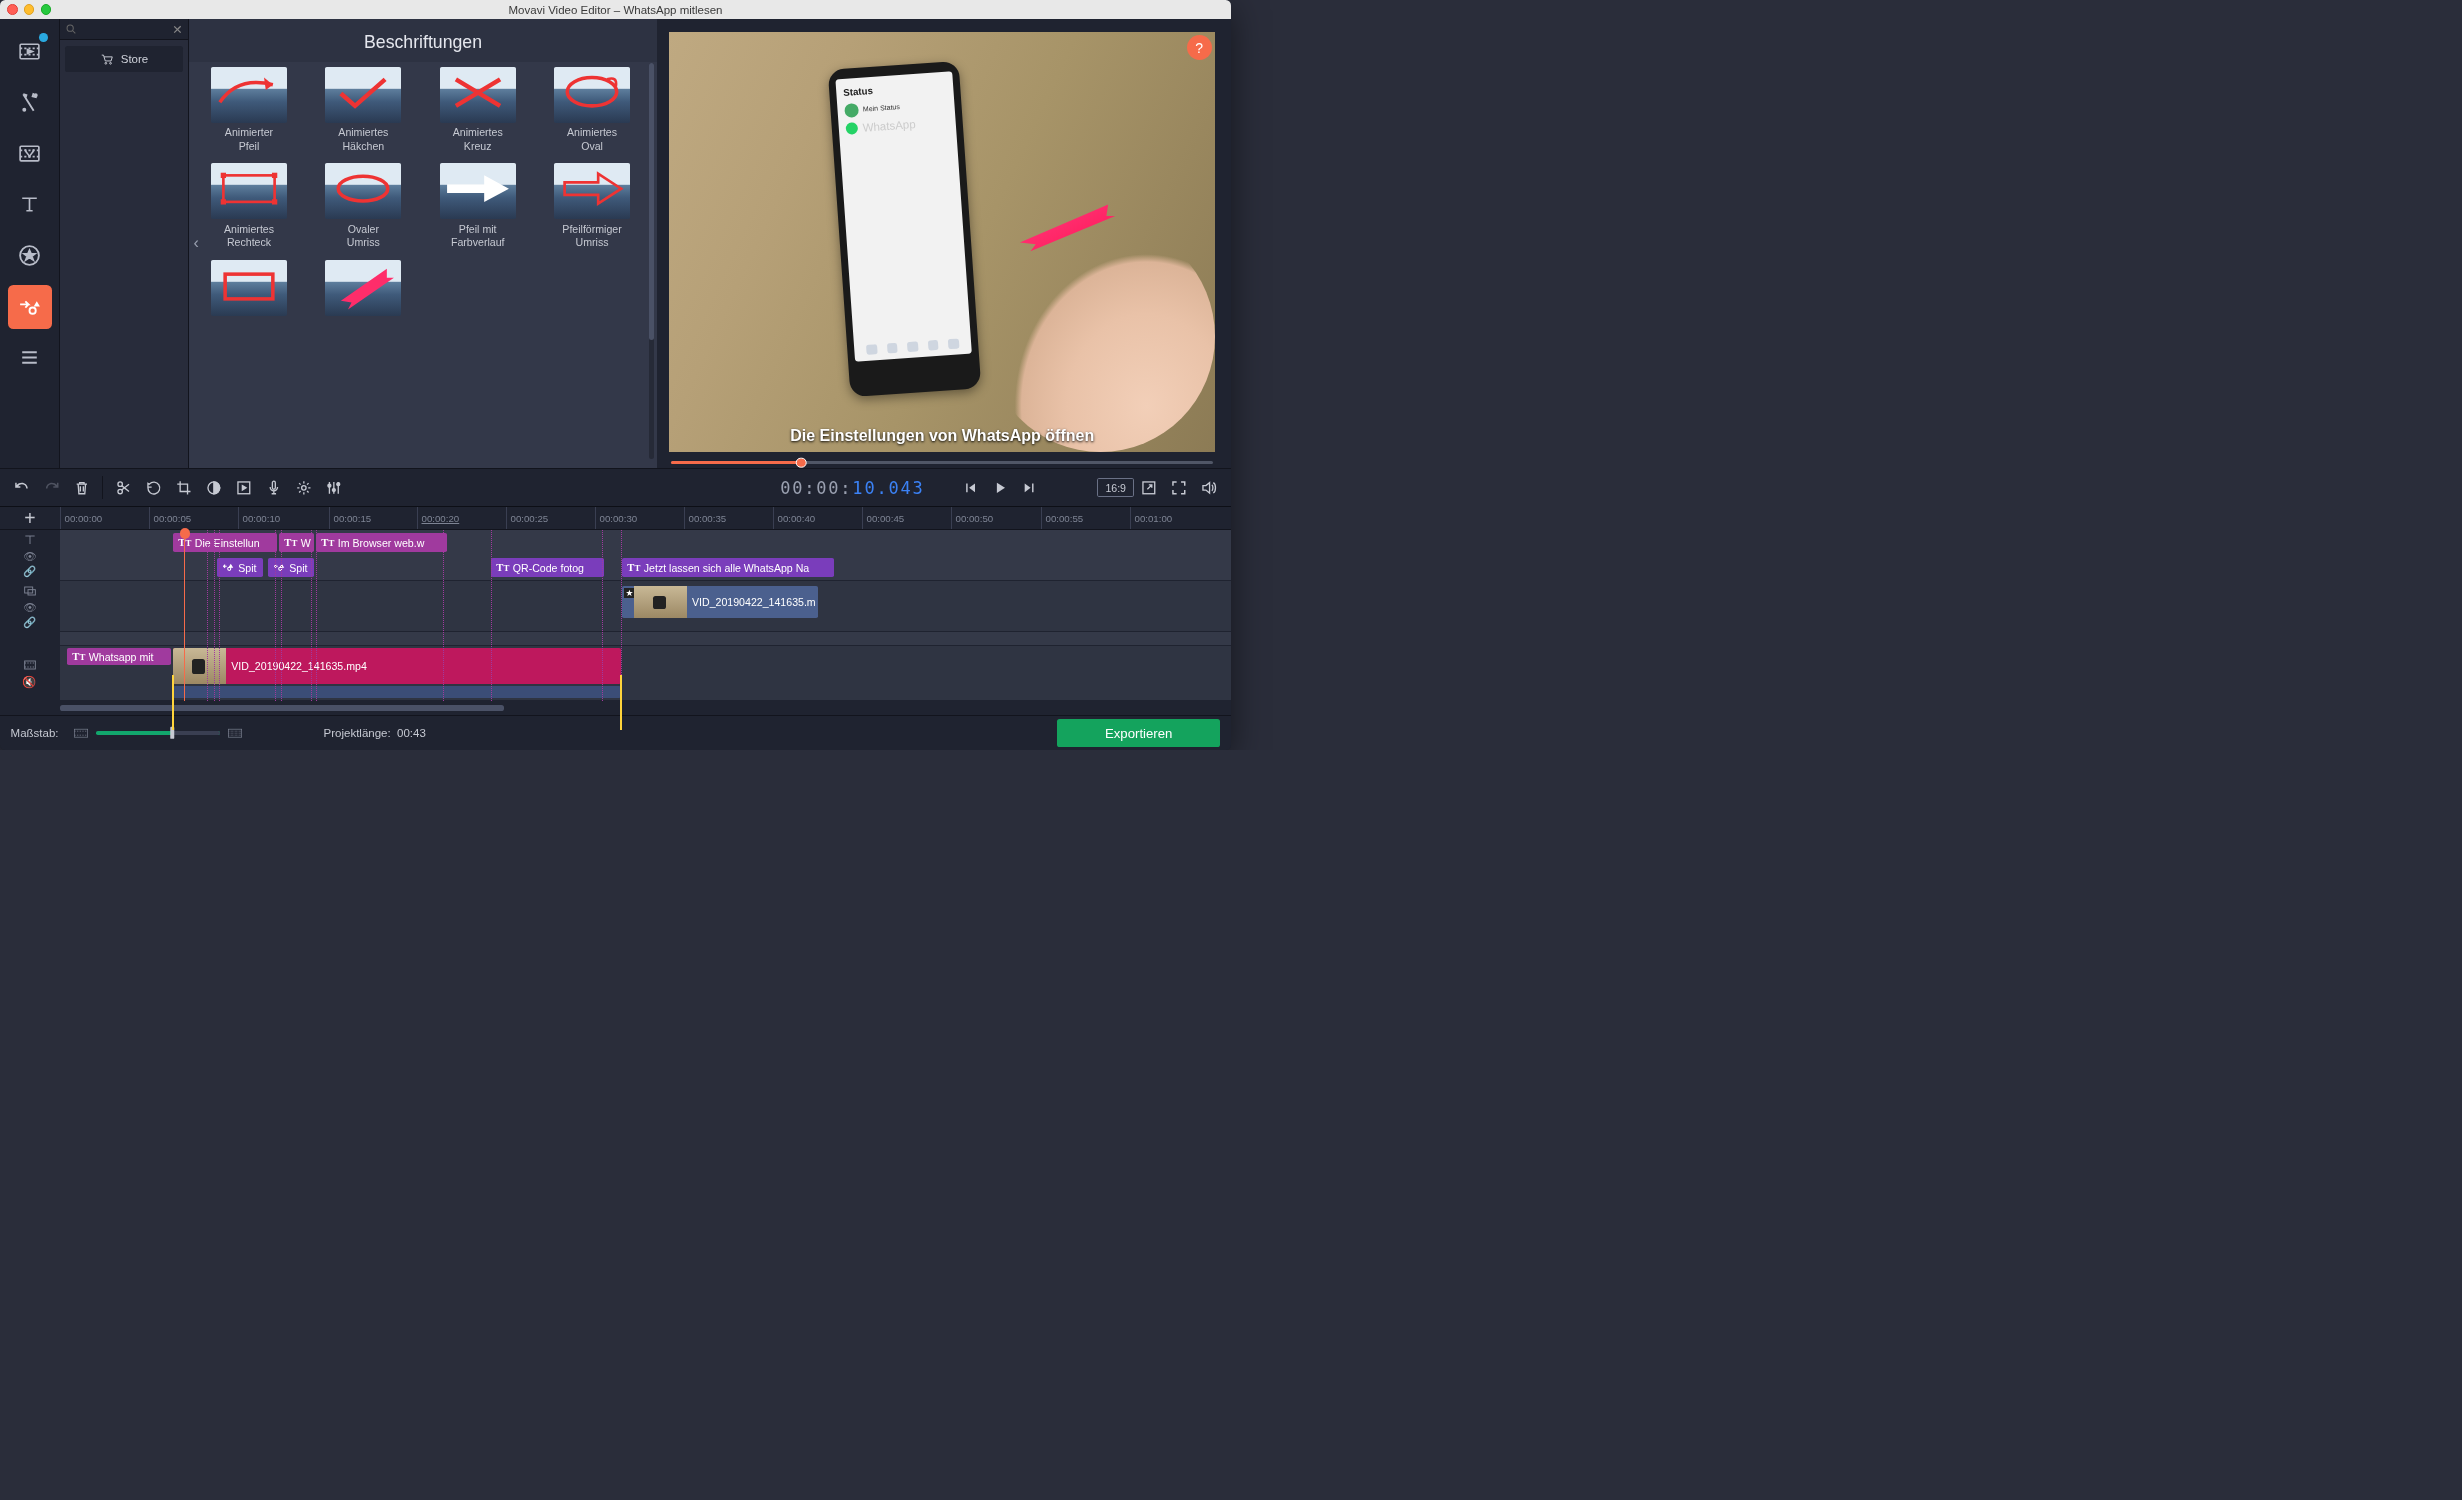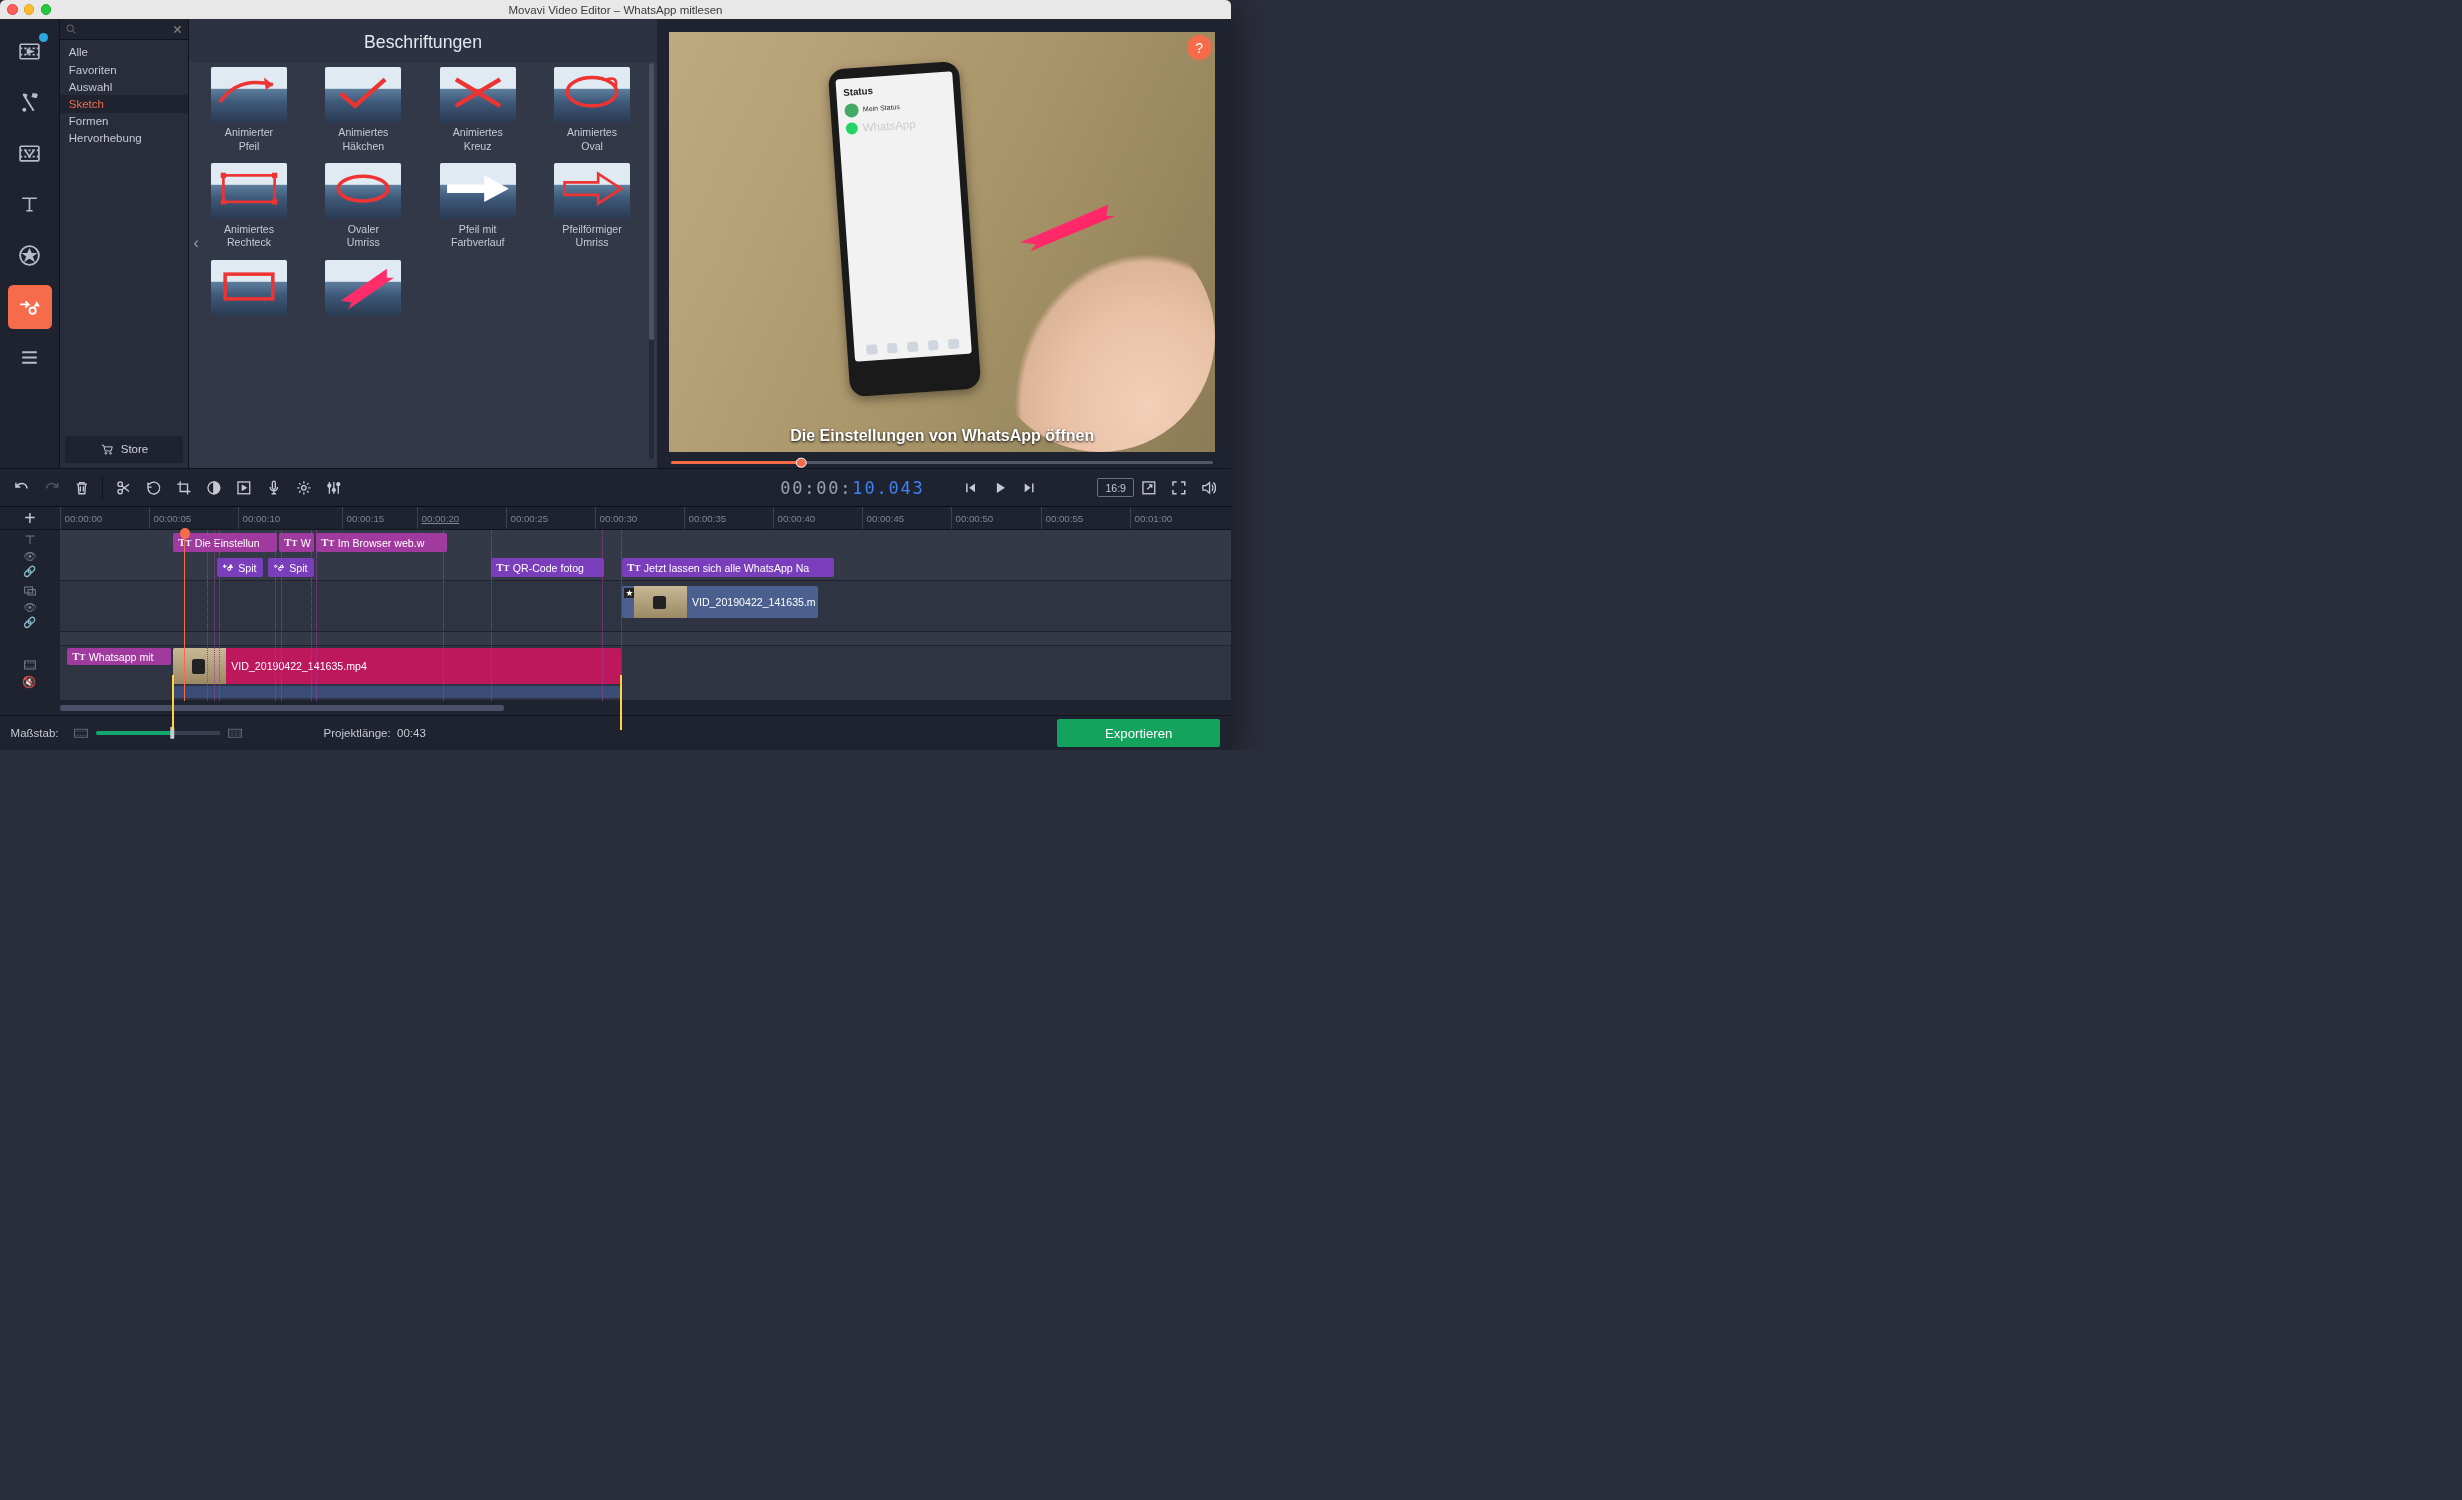--- a/index.html
+++ b/index.html
@@ -192,28 +192,20 @@
     </div>
 
     <div class="cat-pane">
       <div class="cat-search">
         <svg viewBox="0 0 24 24" fill="none" stroke="currentColor" stroke-width="2">
             <circle cx="10" cy="10" r="6"></circle>
             <path d="M15 15l5 5"></path>
           </svg>
         <span class="x">✕</span>
       </div>
-      <div class="cat-list" id="cat-list">
-          <div class="cat-item">Alle</div>
-          <div class="cat-item">Favoriten</div>
-          <div class="cat-item">Auswahl</div>
-          <div class="cat-item selected">Sketch</div>
-          <div class="cat-item">Formen</div>
-          <div class="cat-item">Hervorhebung</div>
-        </div>
       <div class="cat-store">
         <svg width="14" height="12.4" viewBox="0 0 24 20" fill="none" stroke="currentColor" stroke-width="1.6">
             <path d="M3 3h3l3 10h10l2-7H7"></path>
             <circle cx="10" cy="17" r="1.5"></circle>
             <circle cx="18" cy="17" r="1.5"></circle>
           </svg>
         <span>Store</span>
       </div>
     </div>
 
@@ -473,21 +465,21 @@
       </div>
   </div>
 
   <div class="timeline">
     <div class="ruler-row">
       <div class="add">+</div>
       <div class="ruler" id="ruler">
           <div class="tick" style="left: 0px;">00:00:00</div>
           <div class="tick" style="left: 89px;">00:00:05</div>
           <div class="tick" style="left: 178px;">00:00:10</div>
-          <div class="tick" style="left: 282px;">00:00:15</div>
+          <div class="tick" style="left: 269px;">00:00:15</div>
           <div class="tick" style="left: 357px; text-decoration: underline;">00:00:20</div>
           <div class="tick" style="left: 446px;">00:00:25</div>
           <div class="tick" style="left: 535px;">00:00:30</div>
           <div class="tick" style="left: 624px;">00:00:35</div>
           <div class="tick" style="left: 713px;">00:00:40</div>
           <div class="tick" style="left: 802px;">00:00:45</div>
           <div class="tick" style="left: 891px;">00:00:50</div>
           <div class="tick" style="left: 981px;">00:00:55</div>
           <div class="tick" style="left: 1070px;">00:01:00</div>
         </div>

